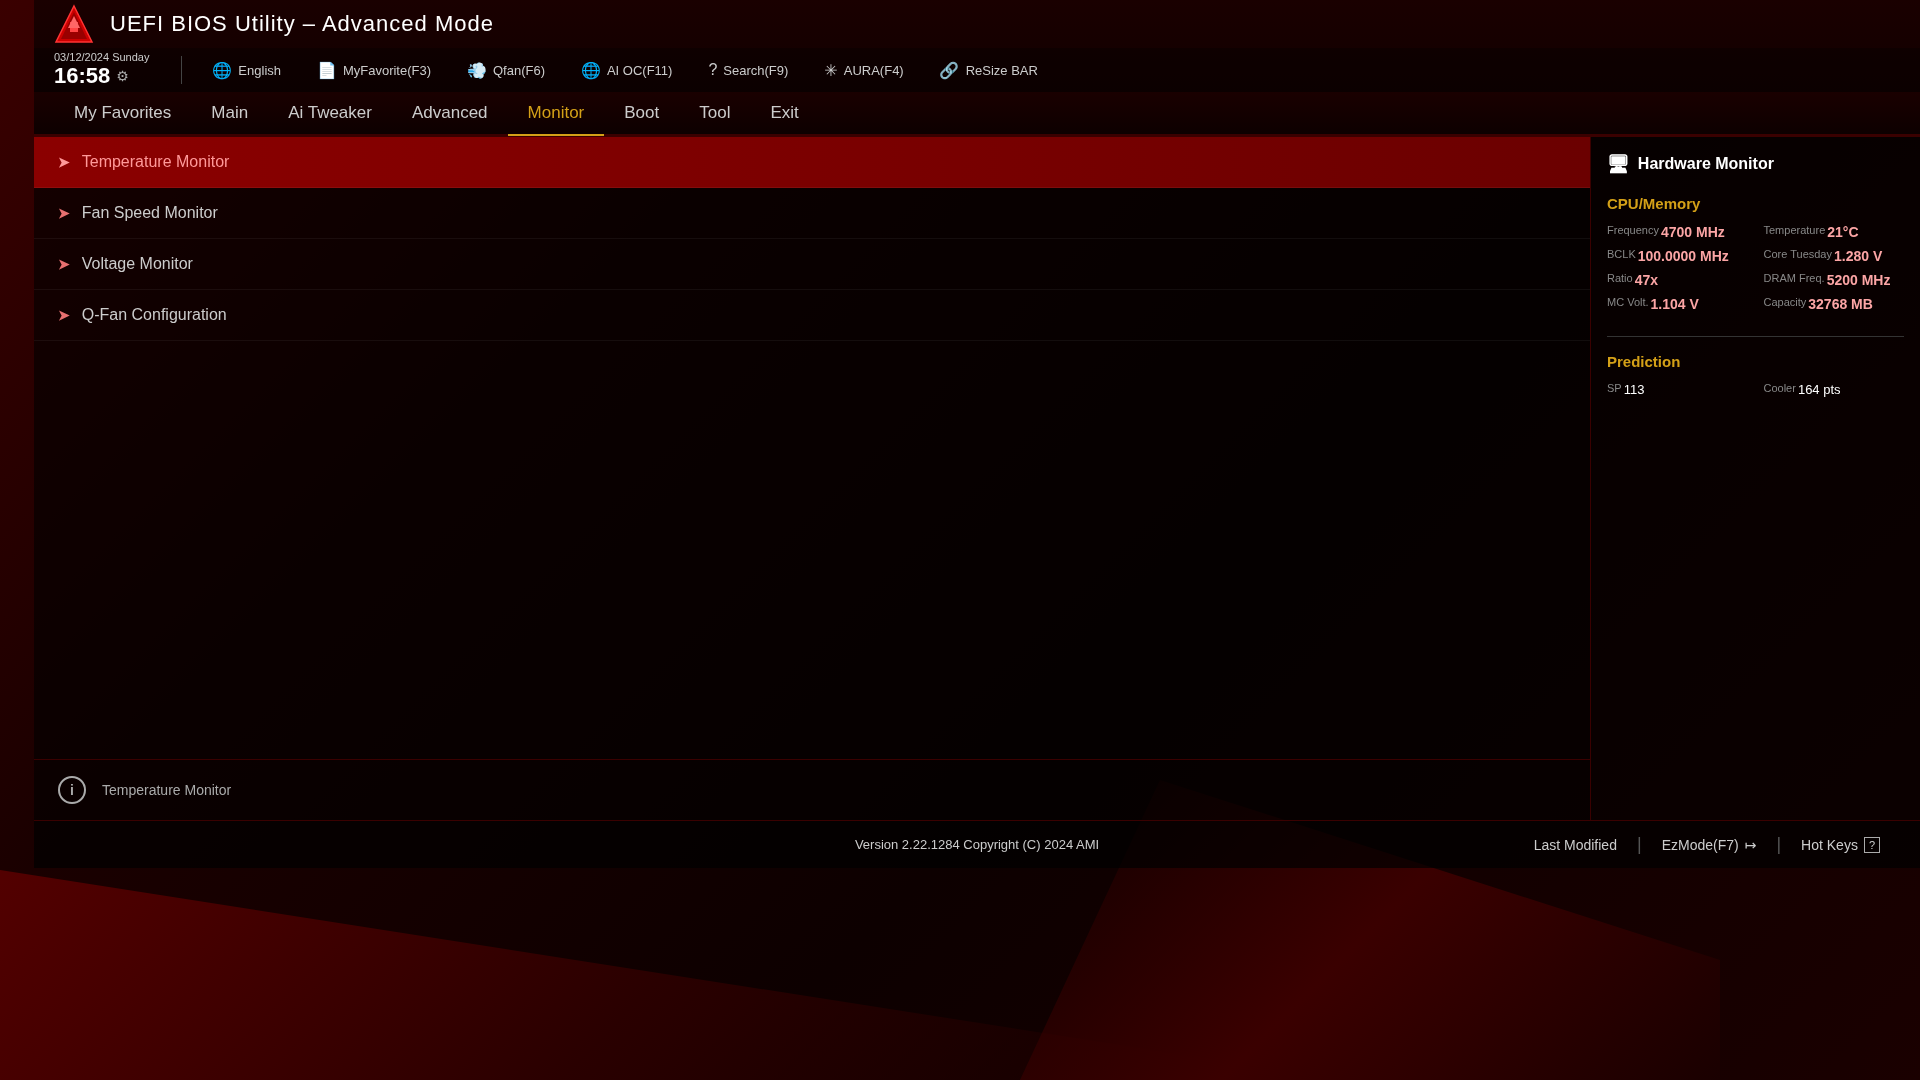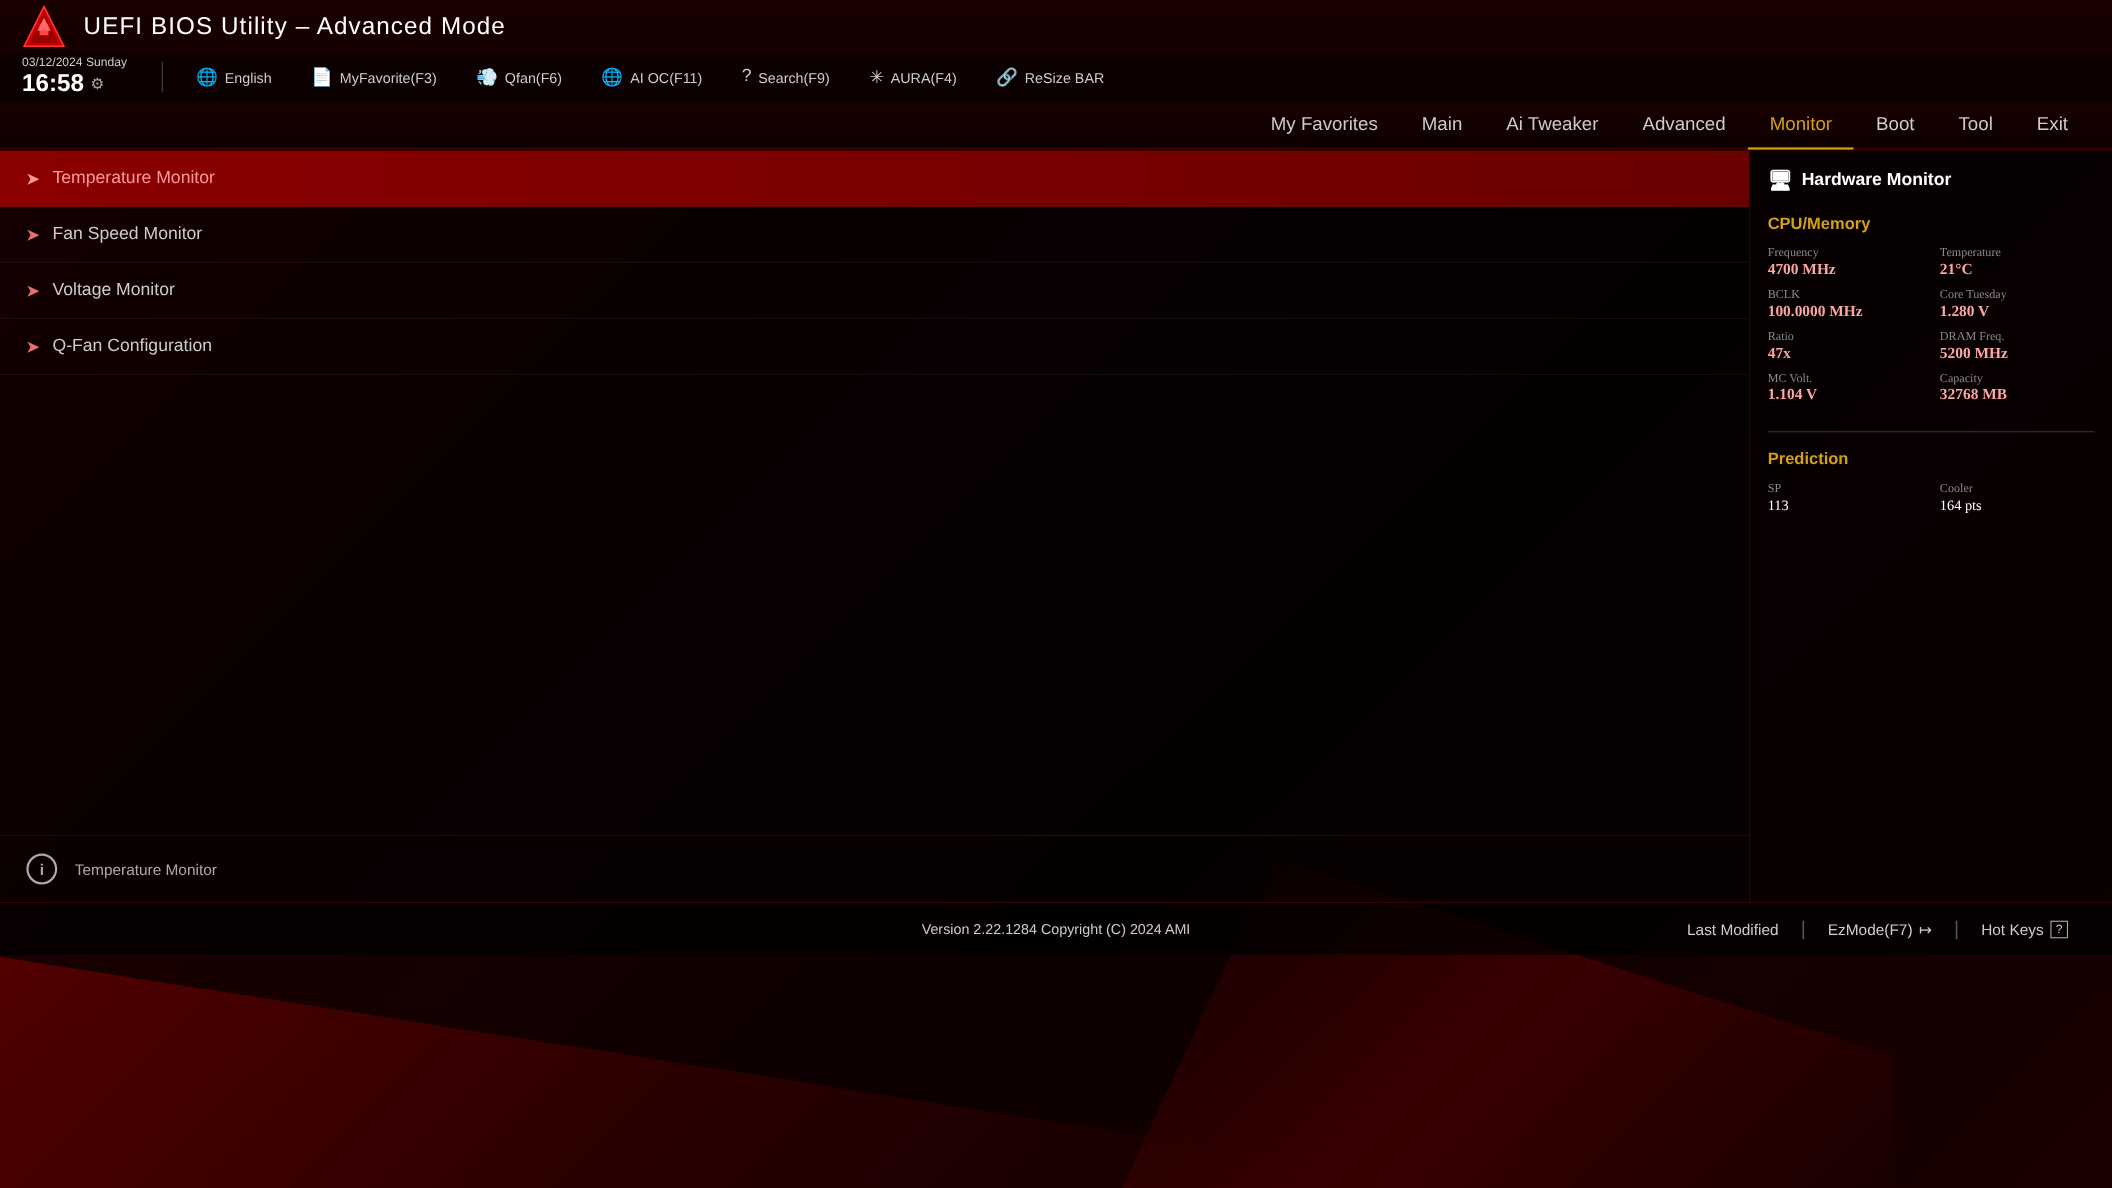--- a/index.html
+++ b/index.html
@@ -42,20 +42,21 @@
     }
 
     
     .app {
       position: relative;
       z-index: 1;
       width: 1920px;
       height: 868px;
       display: flex;
       flex-direction: column;
+      padding-left: 34px;
     }
 
     
     .header {
       background: linear-gradient(180deg, #1a0000 0%, #0d0000 100%);
       border-bottom: 1px solid #3a0000;
       flex-shrink: 0;
     }
 
     .title-bar {
@@ -152,21 +153,20 @@
     }
 
     
     .nav-menu {
       background: linear-gradient(180deg, #1a0000 0%, #0d0000 100%);
       display: flex;
       align-items: center;
       padding: 0 20px;
       height: 44px;
       border-bottom: 2px solid #3a0000;
-      justify-content: flex-end;
     }
 
     .nav-item {
       color: #cccccc;
       font-size: 17px;
       padding: 10px 20px;
       cursor: pointer;
       height: 44px;
       display: flex;
       align-items: center;
@@ -293,23 +293,22 @@
 
     .stats-grid {
       display: grid;
       grid-template-columns: 1fr 1fr;
       gap: 8px 16px;
       margin-bottom: 12px;
     }
 
     .stat-item {
       display: flex;
-      flex-direction: column;
+      flex-direction: row;
       gap: 2px;
-      font-family: Liberation Serif, serif;
     }
 
     .stat-label {
       color: #888888;
       font-size: 11px;
     }
 
     .stat-value {
       color: #fca5a5;
       font-size: 14px;

